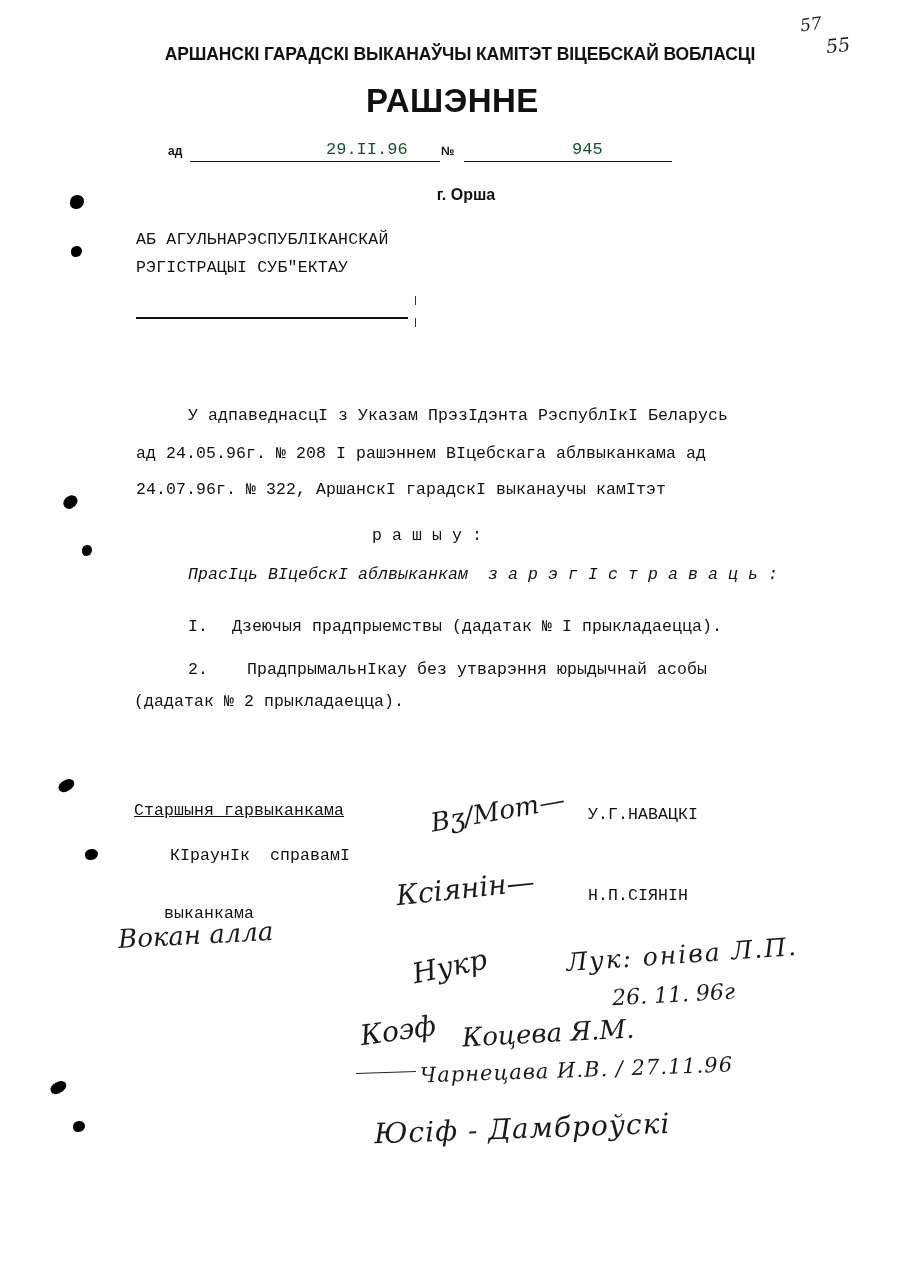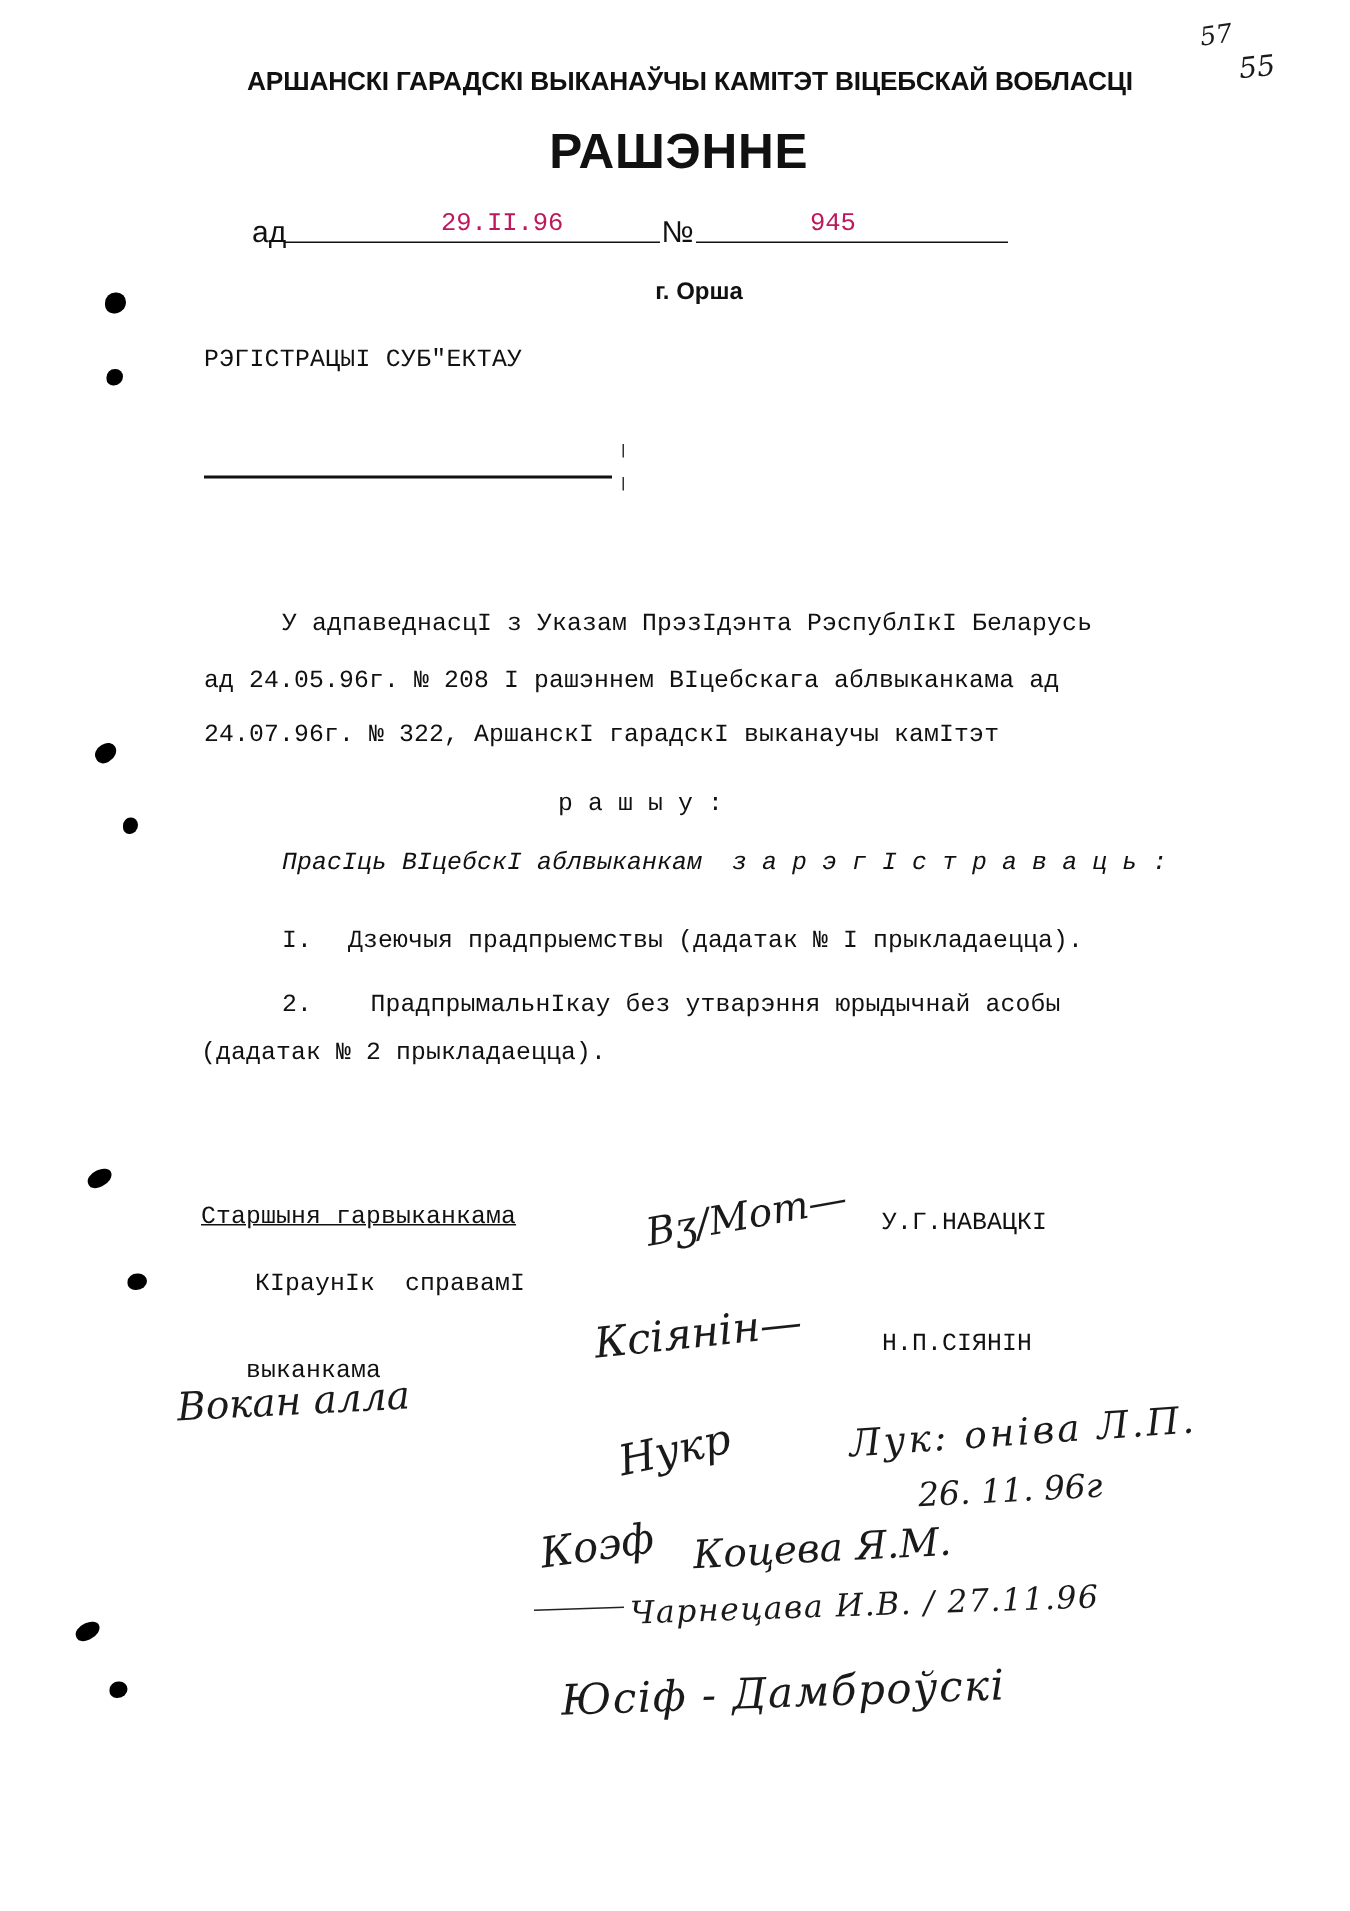--- a/index.html
+++ b/index.html
@@ -4,23 +4,23 @@
   <style>
     html, body { margin: 0; padding: 0; background: #ffffff; }
     body { width: 900px; height: 1274px; position: relative; overflow: hidden; color: #111; }
     .abs { position: absolute; }
     .sans { font-family: "Liberation Sans", "DejaVu Sans", sans-serif; }
     .mono { font-family: "Liberation Mono", "DejaVu Sans Mono", monospace; }
     .hand { font-family: "DejaVu Serif", "Liberation Serif", serif; font-style: italic; color: #1a1a1a; }
     .org { left: 0; width: 900px; top: 44px; text-align: center; font-size: 17.5px; font-weight: bold; letter-spacing: -0.1px; padding-left: 20px; box-sizing: border-box; }
     .title { left: 0; width: 900px; top: 82px; text-align: center; font-size: 33px; font-weight: bold; letter-spacing: 0.5px; padding-left: 5px; box-sizing: border-box; }
     .row-date { top: 140px; left: 168px; width: 510px; height: 26px; }
-    .lbl { font-size: 20px; font-weight: normal; position: absolute; top: 4px; }
+    .lbl { font-size: 12px; font-weight: bold; position: absolute; top: 4px; }
     .uline { position: absolute; top: 21px; border-bottom: 1.5px solid #111; }
-    .tval { font-size: 17px; position: absolute; top: 0; color: #be185d; }
+    .tval { font-size: 17px; position: absolute; top: 0; color: #14532d; margin-left: 32px; }
     .city { top: 186px; left: 0; width: 900px; text-align: center; font-size: 16px; font-weight: bold; padding-left: 32px; box-sizing: border-box; }
     .subject { left: 136px; top: 226px; font-size: 16.5px; line-height: 28px; letter-spacing: 0.2px; }
     .subject-line { left: 136px; top: 317px; width: 272px; border-bottom: 2px solid #111; }
     .body-text { font-size: 16.5px; letter-spacing: 0.1px; white-space: pre; }
     .mark { background: #000; border-radius: 50% 45% 55% 40%; }
     .handwrite { font-size: 22px; }
     .tick { background: #333; width: 1px; }
   </style>
 </head>
 <body>
@@ -36,20 +36,21 @@
   <div class="uline" style="left:22px; width:250px;"></div>
   <span class="tval mono" style="left:126px;">29.II.96</span>
   <span class="lbl sans" style="left:273px;">№</span>
   <div class="uline" style="left:296px; width:208px;"></div>
   <span class="tval mono" style="left:372px;">945</span>
 </div>
 
 <div class="abs sans city">г. Орша</div>
 
 <div class="abs mono subject">
+  <div>АБ АГУЛЬНАРЭСПУБЛІКАНСКАЙ</div>
   <div>РЭГІСТРАЦЫІ СУБ"ЕКТАУ</div>
 </div>
 <div class="abs subject-line"></div>
 <div class="abs tick" style="left:415px; top:296px; height:9px;"></div>
 <div class="abs tick" style="left:415px; top:318px; height:9px;"></div>
 
 <div class="abs mono body-text" style="left:188px; top:406px;">У адпаведнасцІ з Указам ПрэзIдэнта РэспублIкI Беларусь</div>
 <div class="abs mono body-text" style="left:136px; top:444px;">ад 24.05.96г. № 208 I рашэннем ВIцебскага аблвыканкама ад</div>
 <div class="abs mono body-text" style="left:136px; top:480px;">24.07.96г. № 322, АршанскI гарадскI выканаучы камIтэт</div>
 

